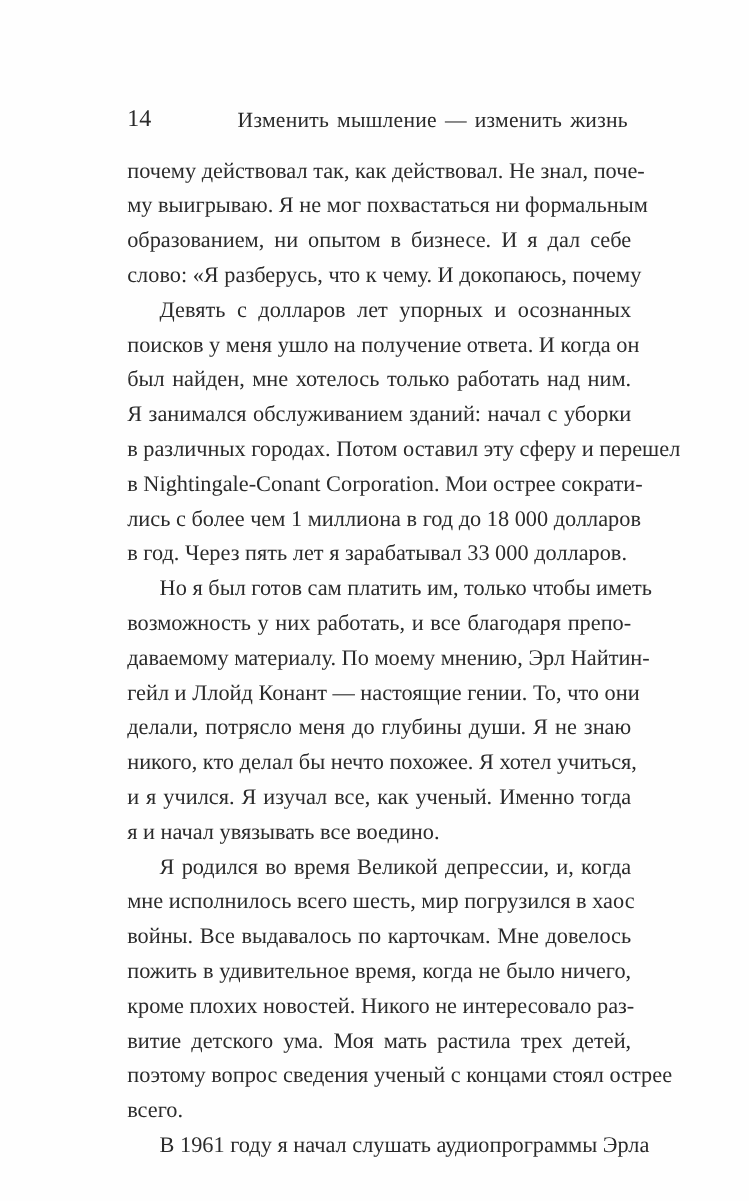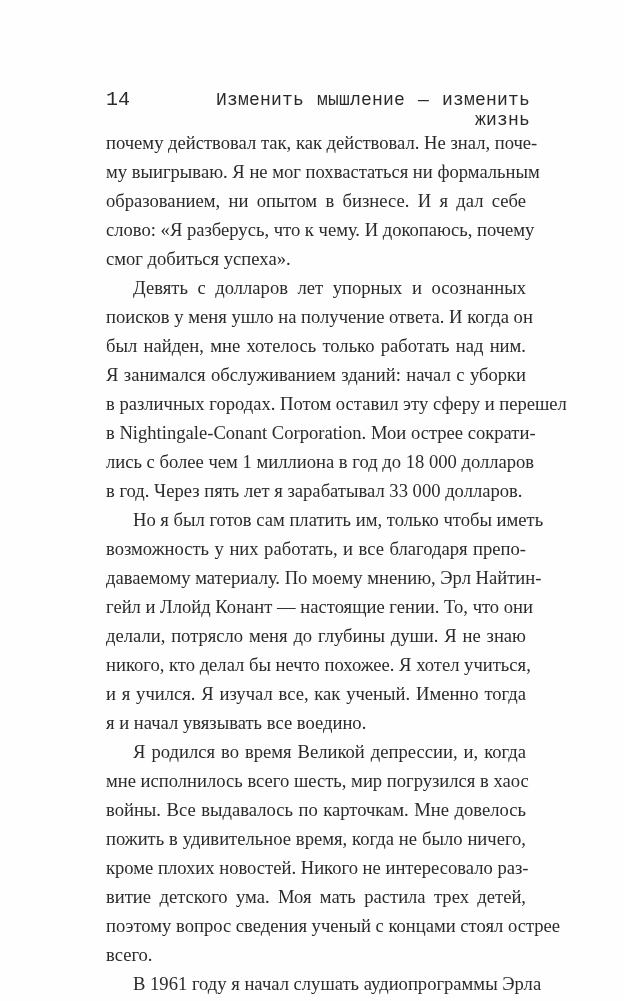--- a/index.html
+++ b/index.html
@@ -12,21 +12,21 @@
   .page {
     position: absolute;
     left: 0; top: 0;
     width: 624px; height: 1001px;
   }
   .running-head {
     position: absolute;
     left: 106px; top: 88px;
     width: 424px;
     height: 26px;
-    font-family: Liberation Mono, monospace;
+    font-family: Liberation Serif, serif;
     font-size: 20px;
     color: #2a2a2a;
   }
   .page-number {
     position: absolute;
     left: 0; top: 0;
   }
   .chapter-title {
     position: absolute;
     left: 92px; top: 2px;
@@ -64,21 +64,20 @@
     <span class="page-number">14</span>
     <span class="chapter-title">Изменить мышление — изменить жизнь</span>
   </div>
 
   <div class="body-text">
     <p class="para">
       <span class="line">почему действовал так, как действовал. Не знал, поче-</span>
       <span class="line">му выигрываю. Я не мог похвастаться ни формальным</span>
       <span class="line">образованием, ни опытом в бизнесе. И я дал себе</span>
       <span class="line">слово: «Я разберусь, что к чему. И докопаюсь, почему</span>
-      <span class="line last">смог добиться успеха».</span>
     </p>
     <p class="para">
       <span class="line indent">Девять с долларов лет упорных и осознанных</span>
       <span class="line">поисков у меня ушло на получение ответа. И когда он</span>
       <span class="line">был найден, мне хотелось только работать над ним.</span>
       <span class="line">Я занимался обслуживанием зданий: начал с уборки</span>
       <span class="line">в различных городах. Потом оставил эту сферу и перешел</span>
       <span class="line">в Nightingale-Conant Corporation. Мои острее сократи-</span>
       <span class="line">лись с более чем 1 миллиона в год до 18 000 долларов</span>
       <span class="line last">в год. Через пять лет я зарабатывал 33 000 долларов.</span>

